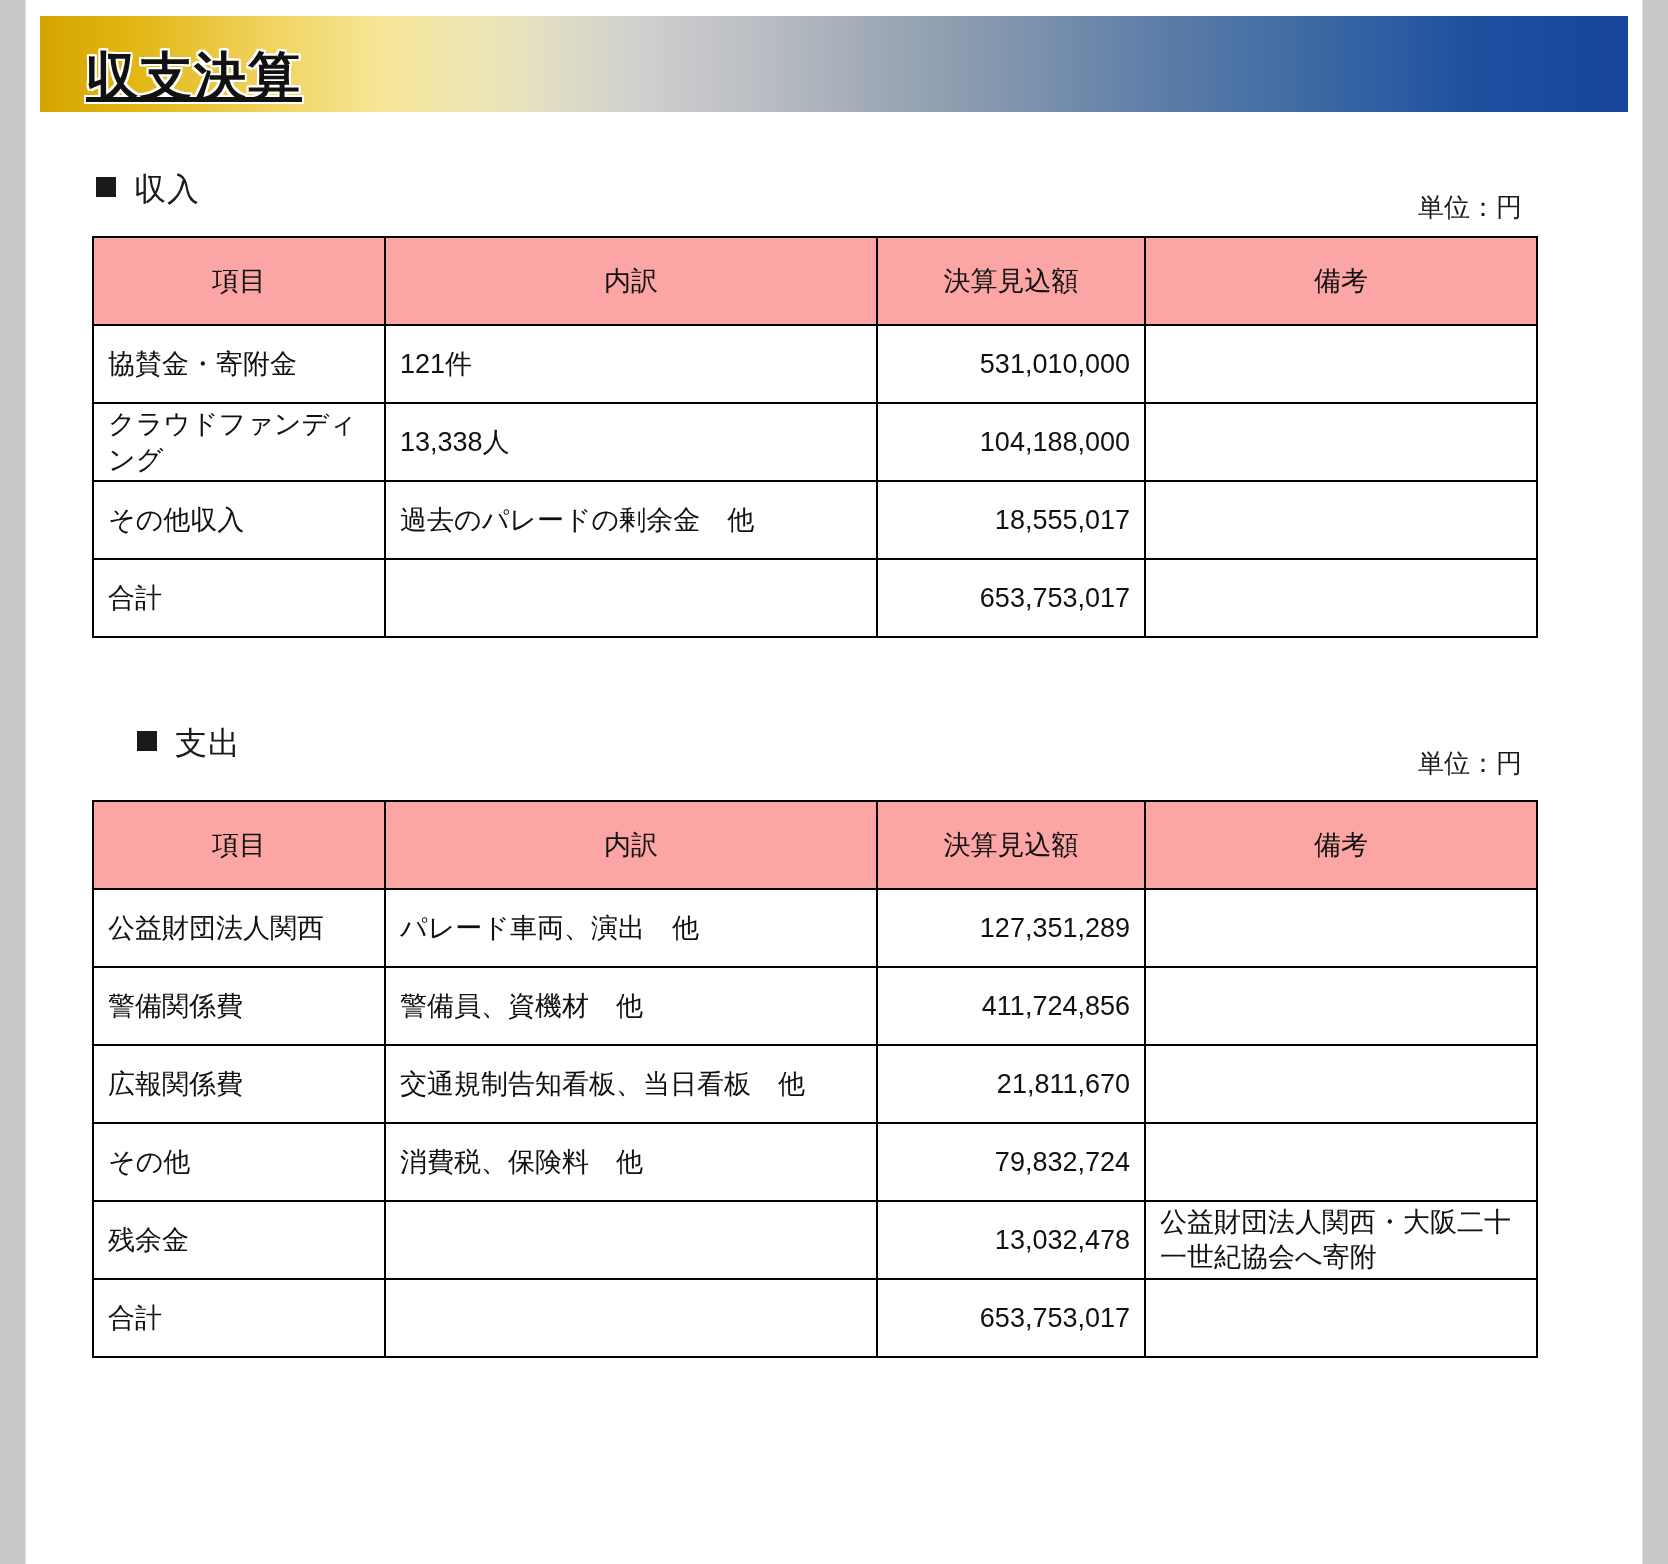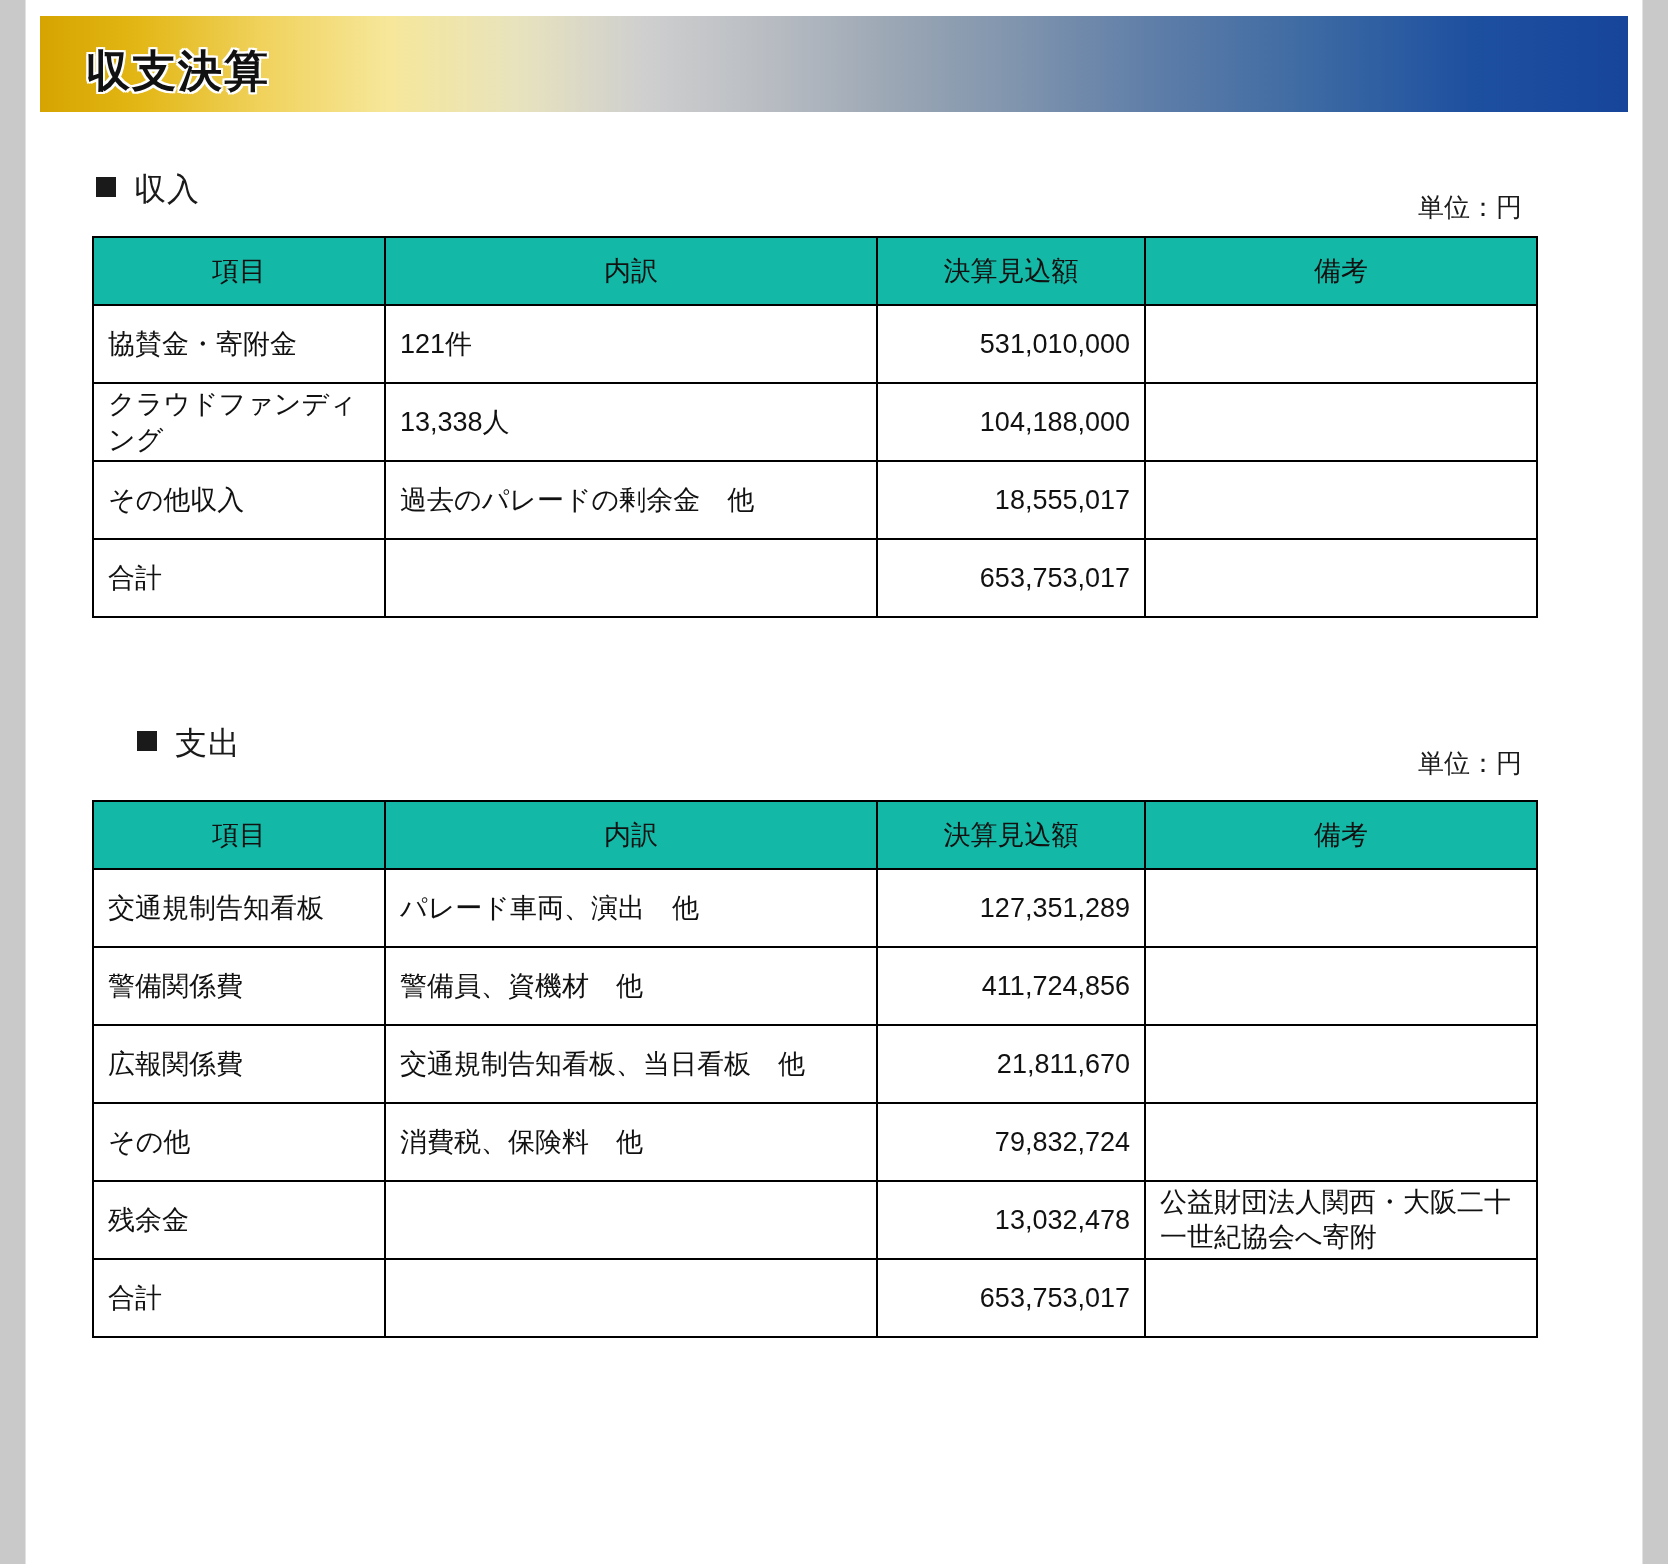--- a/index.html
+++ b/index.html
@@ -40,33 +40,34 @@
         #7e93ad 62%,
         #5f7ea8 70%,
         #3d6aa3 80%,
         #1e50a0 90%,
         #16459a 100%);
   }
   .title-text {
     position: absolute;
     left: 46px;
     top: 26px;
-    font-size: 44px;
+    font-size: 52px;
     font-weight: bold;
     color: #111111;
     letter-spacing: 2px;
     text-shadow:
       -2px -2px 0 #ffffff,
        2px -2px 0 #ffffff,
       -2px  2px 0 #ffffff,
        2px  2px 0 #ffffff,
        0px  2px 0 #ffffff,
        2px  0px 0 #ffffff,
       -2px  0px 0 #ffffff,
        0px -2px 0 #ffffff;
+    text-decoration: underline;
   }
   .section {
     position: absolute;
     left: 0;
     width: 100%;
   }
   .section-heading {
     position: absolute;
     font-size: 32px;
     color: #1a1a1a;
@@ -94,23 +95,23 @@
   table.fin th, table.fin td {
     border: 2px solid #000000;
     font-weight: normal;
     font-size: 27px;
     color: #111111;
     padding: 0 14px;
     height: 78px;
     box-sizing: border-box;
   }
   table.fin th {
-    background: #14b8a6;
+    background: #fca5a5;
     text-align: center;
-    height: 68px;
+    height: 88px;
   }
   td.item { text-align: left; }
   td.detail { text-align: left; margin-left: 20px; }
   td.amount { text-align: right; padding-right: 20px; }
   td.note {
     text-align: left;
     font-size: 21px;
     line-height: 1.3;
     padding: 6px 12px;
     margin-left: 16px;
@@ -195,21 +196,21 @@
       <thead>
         <tr>
           <th>項目</th>
           <th>内訳</th>
           <th>決算見込額</th>
           <th>備考</th>
         </tr>
       </thead>
       <tbody>
         <tr>
-          <td class="item">交通規制告知看板</td>
+          <td class="item">公益財団法人関西</td>
           <td class="detail">パレード車両、演出　他</td>
           <td class="amount">127,351,289</td>
           <td class="note"></td>
         </tr>
         <tr>
           <td class="item">警備関係費</td>
           <td class="detail">警備員、資機材　他</td>
           <td class="amount">411,724,856</td>
           <td class="note"></td>
         </tr>

